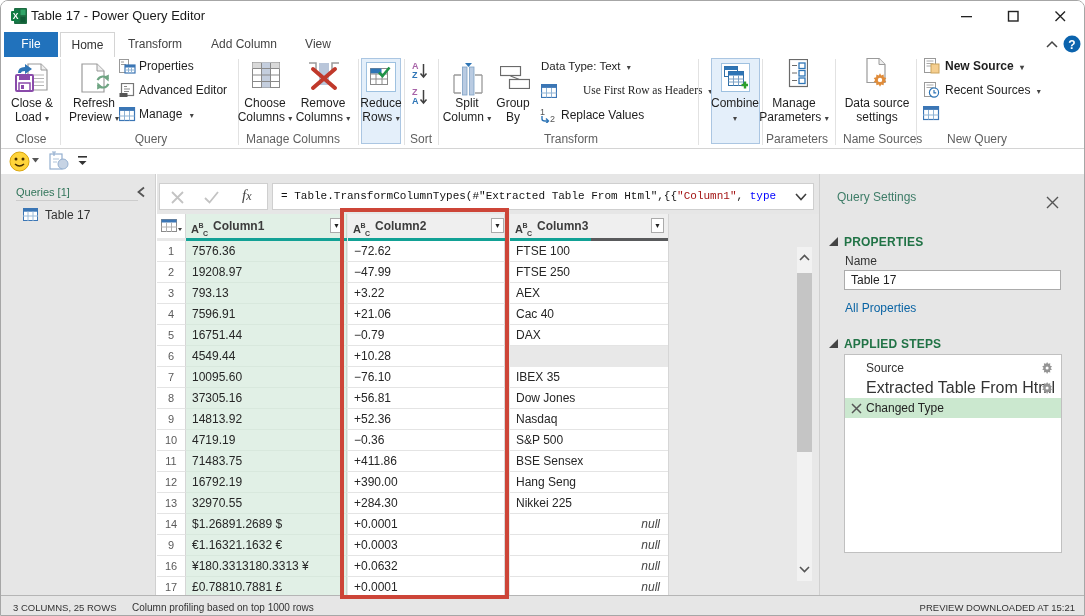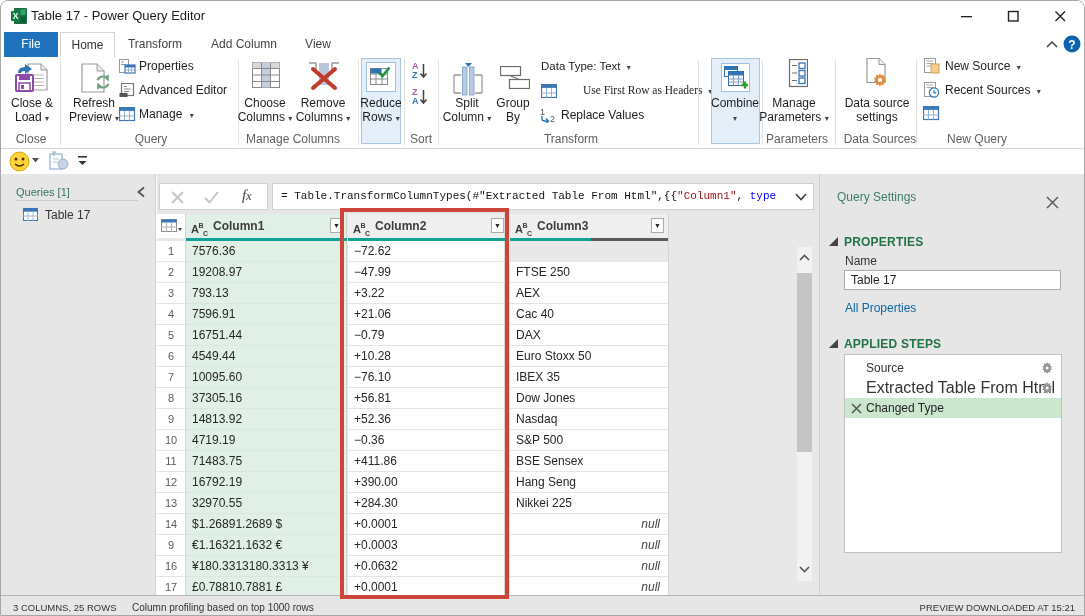--- a/index.html
+++ b/index.html
@@ -220,28 +220,28 @@
 <div class="gsep" style="left:834px"></div>
 <svg class="abs" style="left:862px;top:1px" width="28" height="32">
 <path d="M4 0.5 L16 0.5 L22 6.5 L22 24.5 L4 24.5 Z" fill="#fff" stroke="#9a9a9a" stroke-width="1.2"></path>
 <path d="M16 0.5 L16 6.5 L22 6.5" fill="#eee" stroke="#9a9a9a" stroke-width="1"></path>
 <g transform="translate(17,21)">
 <path d="M0 -6.5 L1.4 -4 L4 -4.9 L4.3 -2 L7 -1.2 L5.4 1 L7 3.2 L4.3 4 L4 6.9 L1.4 6 L0 8.5 L-1.4 6 L-4 6.9 L-4.3 4 L-7 3.2 L-5.4 1 L-7 -1.2 L-4.3 -2 L-4 -4.9 L-1.4 -4 Z" fill="#e08c3a" transform="scale(0.9)"></path>
 <circle cx="0" cy="0.9" r="2.2" fill="#fff"></circle>
 </g>
 </svg>
 <div class="bigbtn" style="left:837px;width:78px;">Data source<br>settings</div>
-<div class="glabel" style="left:842px;width:74px;">Data Sources</div>
+<div class="glabel" style="left:842px;width:74px;">Name Sources</div>
 <div class="gsep" style="left:915px"></div>
 <svg class="abs" style="left:922px;top:1px" width="17" height="16">
 <rect x="1.5" y="0.5" width="11" height="14" fill="#fff" stroke="#999" stroke-width="1"></rect>
 <path d="M3.5 3 L10.5 3 M3.5 5.5 L10.5 5.5 M3.5 8 L8 8" stroke="#aaa" stroke-width="1"></path>
 <rect x="8" y="6" width="8" height="9" fill="#f5ce8f" stroke="#caa35c" stroke-width="1"></rect>
 </svg>
-<div class="srow" style="left:944px;top:1px;">New Source <span class="da" style="margin-left:3px">▾</span></div>
+<div class="srow" style="left:944px;top:1px;font-weight:bold;">New Source <span class="da" style="margin-left:3px">▾</span></div>
 <svg class="abs" style="left:922px;top:25px" width="17" height="16">
 <rect x="1.5" y="0.5" width="11" height="14" fill="#fff" stroke="#999" stroke-width="1"></rect>
 <path d="M3.5 3 L10.5 3 M3.5 5.5 L10.5 5.5" stroke="#aaa" stroke-width="1"></path>
 <circle cx="11" cy="10.5" r="4.6" fill="#fff" stroke="#2e75b6" stroke-width="1.2"></circle>
 <path d="M11 8 L11 10.8 L13.2 10.8" fill="none" stroke="#2e75b6" stroke-width="1.2"></path>
 </svg>
 <div class="srow" style="left:944px;top:25px;">Recent Sources <span class="da" style="margin-left:3px">▾</span></div>
 <svg class="abs" style="left:922px;top:49px" width="17" height="15">
 <rect x="0.5" y="0.5" width="15" height="13" fill="#fff" stroke="#3b76b5" stroke-width="1.2"></rect>
 <rect x="0.5" y="0.5" width="15" height="3.4" fill="#3b76b5"></rect>
@@ -327,40 +327,40 @@
       <span style="position:absolute;left:27px;">Column3</span>
       <div class="ddbtn" style="left:141px;">▼</div>
     </div>
     <div class="tealbar" style="left:29px;width:161px;"></div>
     <div class="tealbar" style="left:191px;width:157px;"></div>
     <div class="tealbar" style="left:353px;width:81px;"></div>
     <div class="tealbar" style="left:434px;width:77px;background:#595a5c;"></div>
 <div class="rn" style="top:27px">1</div>
 <div class="c c1" style="top:27px">7576.36</div>
 <div class="c c2" style="top:27px">−72.62</div>
+<div class="c c3" style="top:27px">FTSE 100</div>
 <div class="rn" style="top:48px">2</div>
 <div class="c c1" style="top:48px">19208.97</div>
 <div class="c c2" style="top:48px">−47.99</div>
 <div class="c c3" style="top:48px">FTSE 250</div>
 <div class="rn" style="top:69px">3</div>
 <div class="c c1" style="top:69px">793.13</div>
 <div class="c c2" style="top:69px">+3.22</div>
 <div class="c c3" style="top:69px">AEX</div>
 <div class="rn" style="top:90px">4</div>
 <div class="c c1" style="top:90px">7596.91</div>
 <div class="c c2" style="top:90px">+21.06</div>
 <div class="c c3" style="top:90px">Cac 40</div>
 <div class="rn" style="top:111px">5</div>
 <div class="c c1" style="top:111px">16751.44</div>
 <div class="c c2" style="top:111px">−0.79</div>
 <div class="c c3" style="top:111px">DAX</div>
 <div class="rn" style="top:132px">6</div>
 <div class="c c1" style="top:132px">4549.44</div>
 <div class="c c2" style="top:132px">+10.28</div>
-<div class="c c3" style="top:132px">Euro Stoxx 50</div>
 <div class="rn" style="top:153px">7</div>
 <div class="c c1" style="top:153px">10095.60</div>
 <div class="c c2" style="top:153px">−76.10</div>
 <div class="c c3" style="top:153px">IBEX 35</div>
 <div class="rn" style="top:174px">8</div>
 <div class="c c1" style="top:174px">37305.16</div>
 <div class="c c2" style="top:174px">+56.81</div>
 <div class="c c3" style="top:174px">Dow Jones</div>
 <div class="rn" style="top:195px">9</div>
 <div class="c c1" style="top:195px">14813.92</div>

